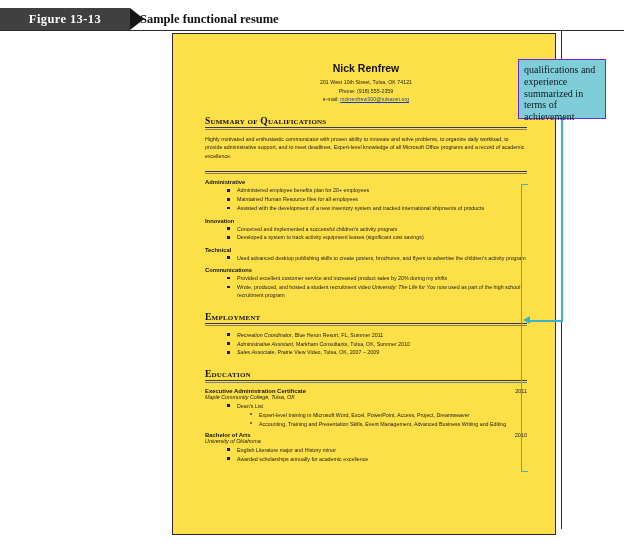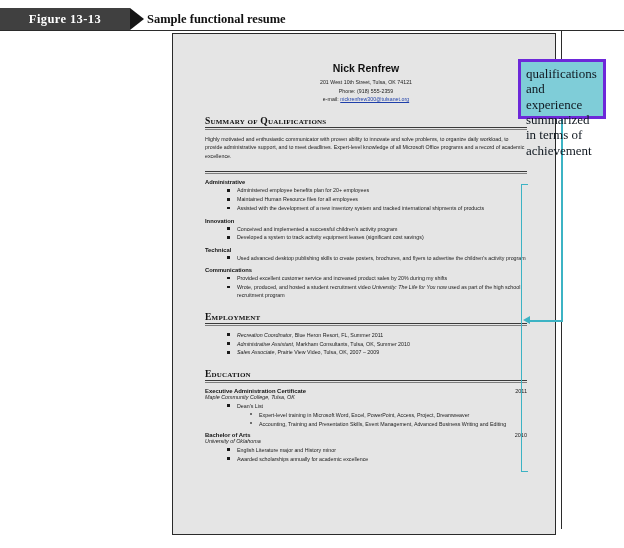--- a/index.html
+++ b/index.html
@@ -44,21 +44,21 @@
     left: 130px;
     top: 0;
     width: 0;
     height: 0;
     border-top: 11px solid transparent;
     border-bottom: 11px solid transparent;
     border-left: 14px solid #151515;
   }
   #figure-caption {
     position: absolute;
-    left: 147px;
+    left: 140px;
     top: 0;
     height: 22px;
     display: flex;
     align-items: center;
     font-family: "Liberation Serif", serif;
     font-weight: bold;
     font-size: 12.5px;
     color: #111111;
   }
   #figure-rule {
@@ -70,21 +70,21 @@
     background: #2b2b2b;
   }
 
   
   #resume-page {
     position: absolute;
     left: 172px;
     top: 33px;
     width: 384px;
     height: 502px;
-    background: #e5e5e5;
+    background: #fde047;
     border: 1.6px solid #2a2a2a;
     box-sizing: border-box;
   }
   #resume-inner {
     position: absolute;
     left: 32px;
     top: 28px;
     width: 322px;
   }
 
@@ -218,25 +218,25 @@
   }
 
   
   #callout-box {
     position: absolute;
     left: 518px;
     top: 59px;
     width: 88px;
     height: 60px;
     background: #7fcdd8;
-    border: 3px solid #6d28d9;
+    border: 1px solid #6d28d9;
     box-sizing: border-box;
     padding: 4px 4px 0 5px;
     font-family: "Liberation Serif", serif;
-    font-size: 13px;
+    font-size: 10px;
     line-height: 1.18;
     color: #101820;
   }
 
   
   .conn {
     position: absolute;
     background: #3cb3c4;
   }
   #conn-down-from-box {

